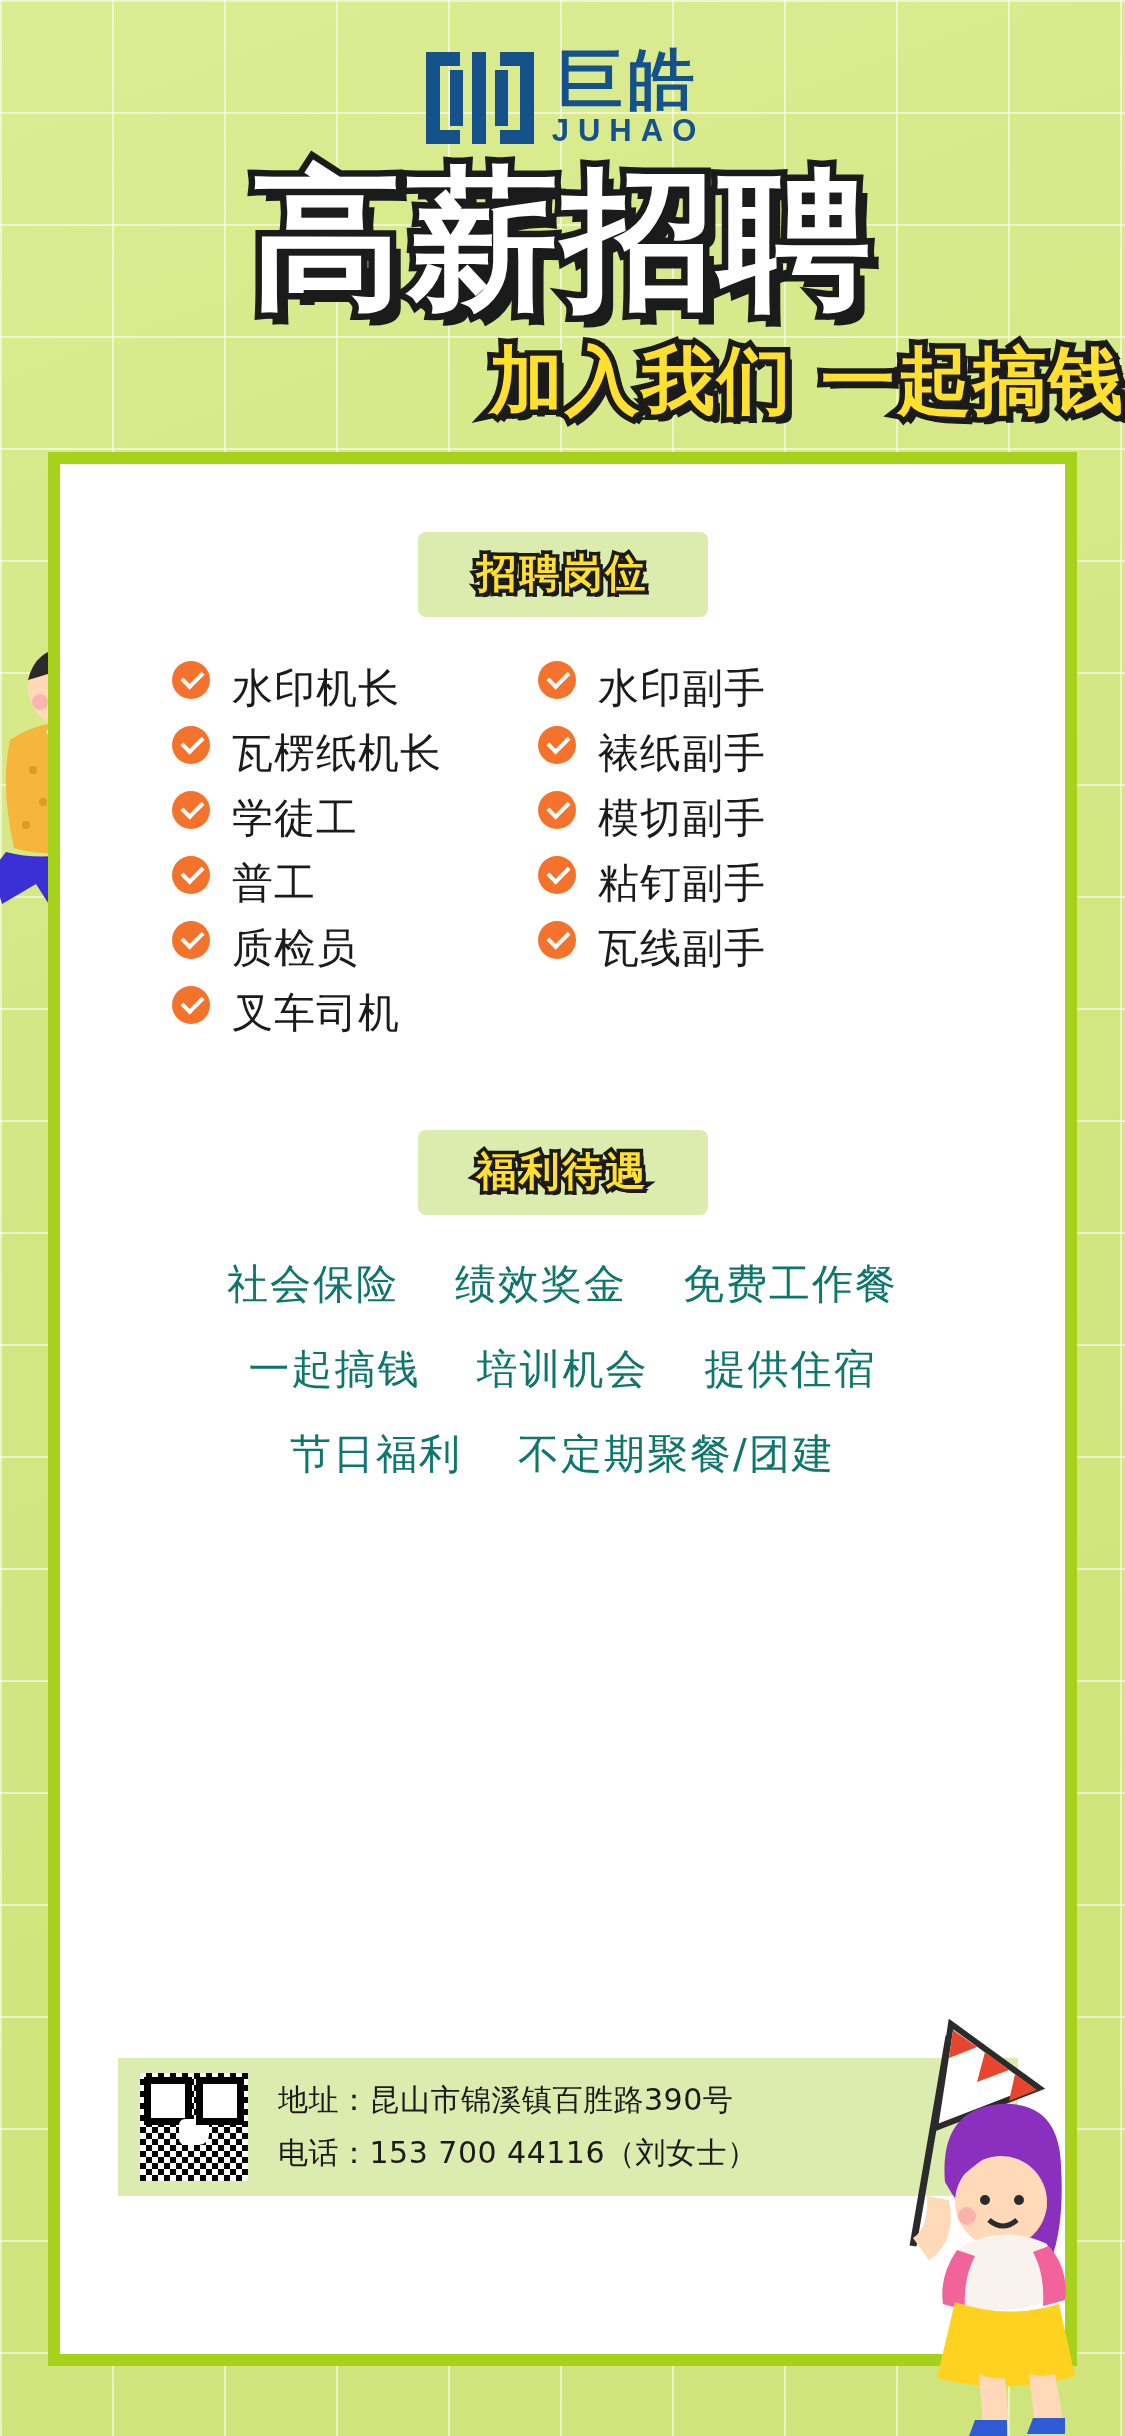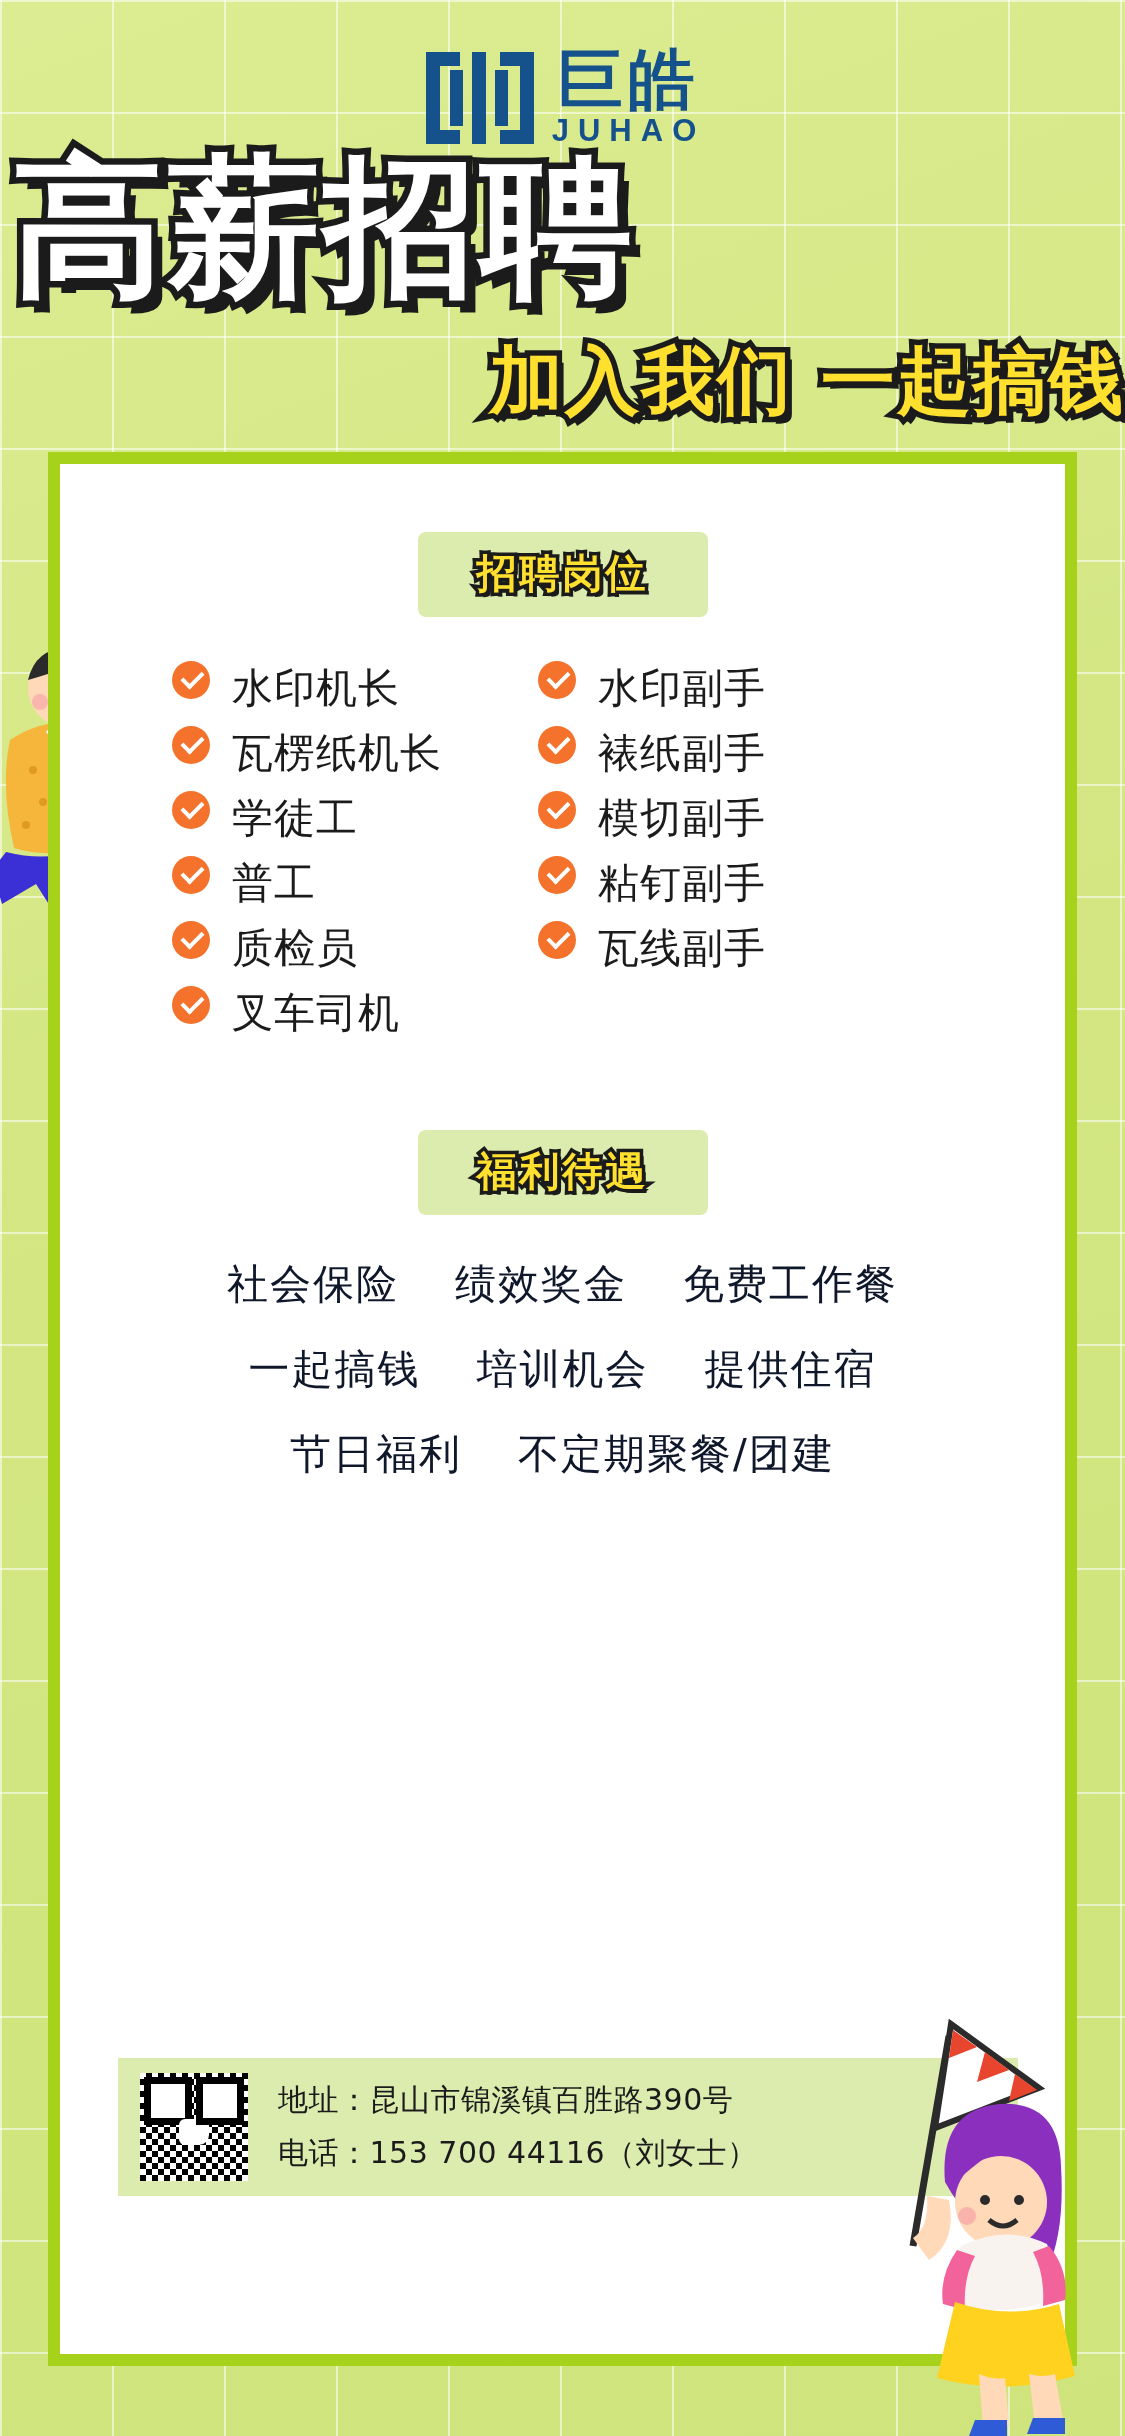--- a/index.html
+++ b/index.html
@@ -50,23 +50,23 @@
     color: #15528c;
     letter-spacing: 9px;
     margin-top: 0;
     font-family: "Liberation Sans", sans-serif;
   }
 
   
   .headline {
     position: absolute;
     top: 160px;
-    left: 12px; right: 0;
-    text-align: left;
-    font-family: Liberation Mono, monospace;
+    left: 0; right: 0;
+    text-align: center;
+    font-family: Liberation Sans, sans-serif;
     font-size: 152px;
     font-weight: bold;
     letter-spacing: 4px;
     color: #ffffff;
     line-height: 1.05;
     -webkit-text-stroke: 13px #1b1b1b;
     paint-order: stroke fill;
     text-shadow: 11px 12px 0 #1b1b1b;
   }
 
@@ -164,21 +164,21 @@
     gap: 30px;
   }
   .welfare-row {
     display: flex;
     justify-content: center;
     gap: 56px;
   }
   .welfare-item {
     font-family: "DejaVu Sans", sans-serif;
     font-size: 41px;
-    color: #0f172a;
+    color: #0f766e;
     letter-spacing: 2px;
     white-space: nowrap;
   }
 
   
   .contact {
     position: absolute;
     left: 58px;
     bottom: 158px;
     width: 900px;

